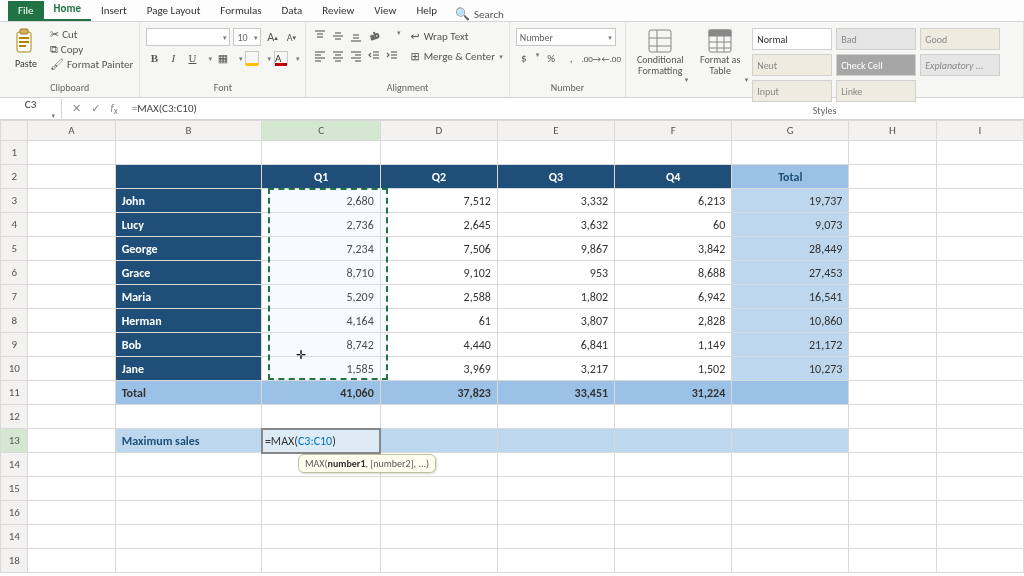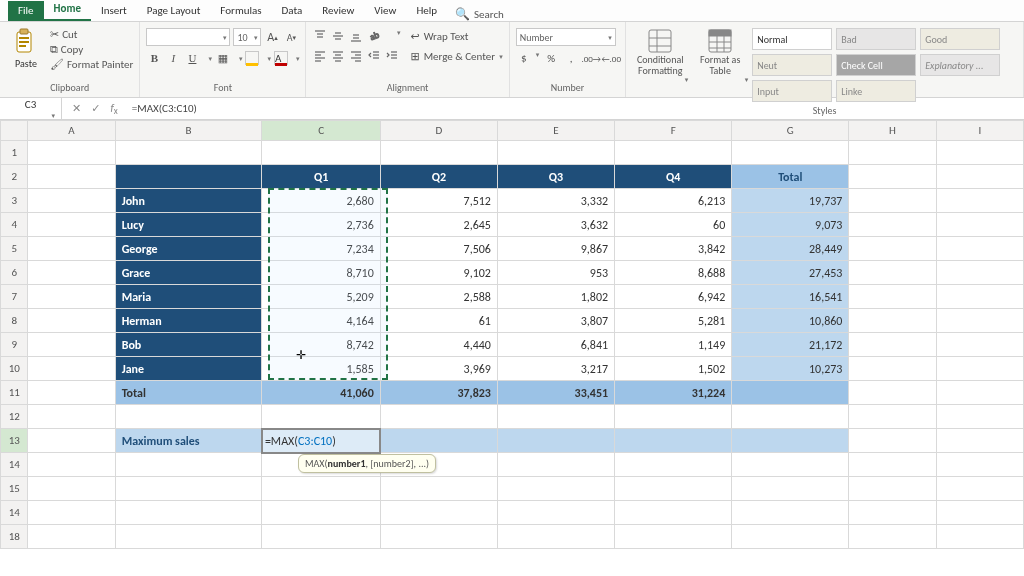--- a/index.html
+++ b/index.html
@@ -469,21 +469,21 @@
           <td class="cell"></td>
           <td class="cell"></td>
         </tr>
         <tr>
           <td class="rowhdr">8</td>
           <td class="cell"></td>
           <td class="name-h">Herman</td>
           <td class="cell r">4,164</td>
           <td class="cell r">61</td>
           <td class="cell r">3,807</td>
-          <td class="cell r">5,281</td>
+          <td class="cell r">2,828</td>
           <td class="total-c">10,860</td>
           <td class="cell"></td>
           <td class="cell"></td>
         </tr>
         <tr>
           <td class="rowhdr">9</td>
           <td class="cell"></td>
           <td class="name-h">Bob</td>
           <td class="cell r">8,742</td>
           <td class="cell r">4,440</td>
@@ -559,20 +559,32 @@
           <td class="cell"></td>
           <td class="cell"></td>
           <td class="cell"></td>
           <td class="cell"></td>
           <td class="cell"></td>
           <td class="cell"></td>
           <td class="cell"></td>
           <td class="cell"></td>
         </tr>
         <tr>
+          <td class="rowhdr">16</td>
+          <td class="cell"></td>
+          <td class="cell"></td>
+          <td class="cell"></td>
+          <td class="cell"></td>
+          <td class="cell"></td>
+          <td class="cell"></td>
+          <td class="cell"></td>
+          <td class="cell"></td>
+          <td class="cell"></td>
+        </tr>
+        <tr>
           <td class="rowhdr">14</td>
           <td class="cell"></td>
           <td class="cell"></td>
           <td class="cell"></td>
           <td class="cell"></td>
           <td class="cell"></td>
           <td class="cell"></td>
           <td class="cell"></td>
           <td class="cell"></td>
           <td class="cell"></td>

